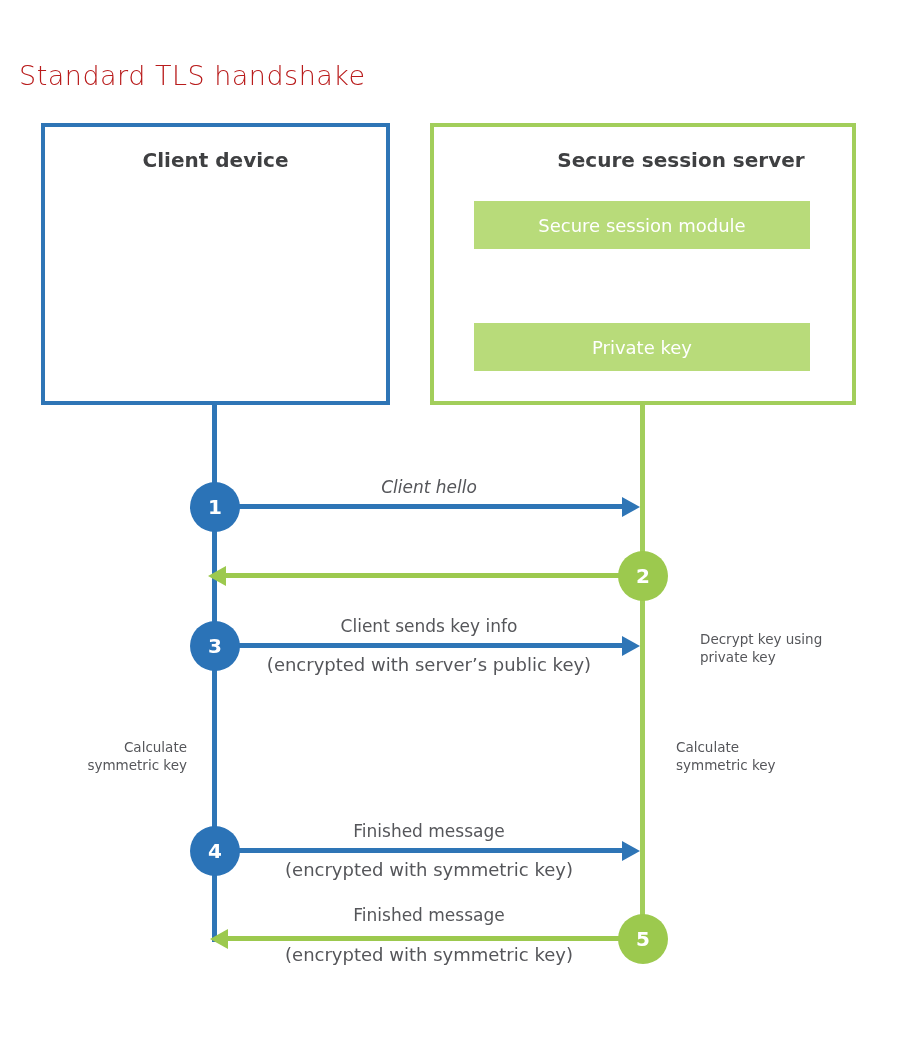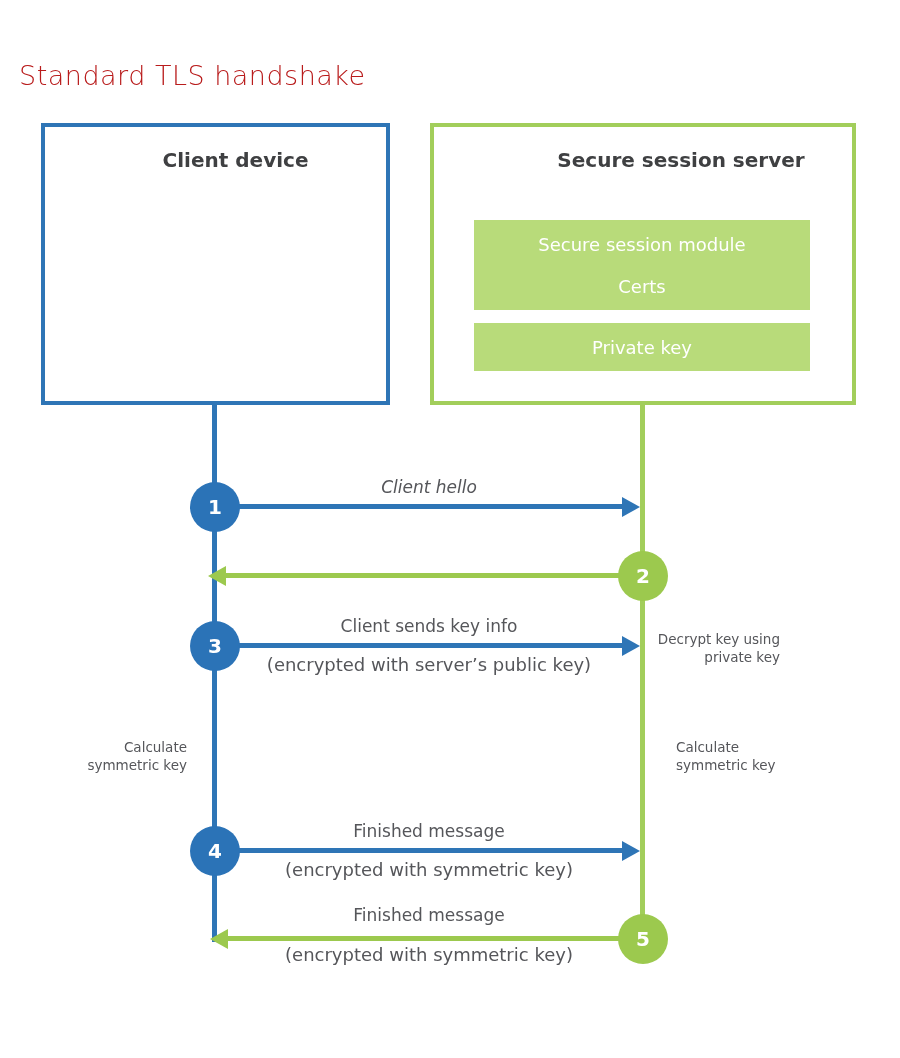--- a/index.html
+++ b/index.html
@@ -12,33 +12,33 @@
   .page-title{
     left:19px;top:28px;font-size:27px;font-weight:300;color:#b91c1c;letter-spacing:.5px;margin-top:32px;
   }
   
   .actor-box{box-sizing:border-box;background:#ffffff;}
   .client-box{left:41px;top:123px;width:349px;height:282px;border:4px solid #2e75b6;}
   .server-box{left:430px;top:123px;width:426px;height:282px;border:4px solid #a2ce5b;}
   .actor-title{
     top:148px;font-size:20px;font-weight:bold;color:#3f4042;text-align:center;
   }
-  .client-title{left:41px;width:349px;margin-left:20px;}
+  .client-title{left:41px;width:349px;}
   .server-title{left:430px;width:502px;}
   .app-box{
     left:78px;top:199px;width:276px;height:173px;background:#5b9ad2;
     display:flex;align-items:center;justify-content:center;text-align:center;
     color:#ffffff;font-size:19px;line-height:1.55;white-space:pre-line;
   }
   .module-bar{
     left:474px;width:336px;height:48px;background:#b8db7a;
     display:flex;align-items:center;justify-content:center;
     color:#ffffff;font-size:18px;
   }
-  .bar-1{top:201px;margin-top:19px;}
+  .bar-1{top:201px;}
   .bar-2{top:262px;}
   .bar-3{top:323px;}
   
   .lifeline{width:5px;}
   .lifeline-client{left:212px;top:405px;height:537px;background:#2e75b6;}
   .lifeline-server{left:640px;top:405px;height:534px;background:#a2ce5b;}
   
   .step-circle{
     width:50px;height:50px;border-radius:50%;
     display:flex;align-items:center;justify-content:center;
@@ -80,38 +80,37 @@
   .l3{top:616px;text-align:center;}
   .s3{top:654px;}
   .l4{top:821px;}
   .s4{top:859px;}
   .l5{top:905px;}
   .s5{top:944px;}
   
   .side-note{
     color:#55565a;font-size:13.5px;line-height:17.5px;white-space:pre-line;
   }
-  .note-decrypt{left:640px;top:631px;width:140px;text-align:right;}
+  .note-decrypt{left:700px;top:631px;width:140px;text-align:left;}
   .note-calc-left{left:50px;top:739px;width:137px;text-align:right;}
   .note-calc-right{left:676px;top:739px;width:140px;text-align:left;}
 </style>
 </head>
 <body>
 
 <div id="canvas">
 
   <div class="abs page-title">Standard TLS handshake</div>
 
   <div class="abs actor-box client-box"></div>
   <div class="abs actor-title client-title">Client device</div>
 
   <div class="abs actor-box server-box"></div>
   <div class="abs actor-title server-title">Secure session server</div>
   <div class="abs module-bar bar-1">Secure session module</div>
-  <div class="abs module-bar bar-2">Certs</div>
   <div class="abs module-bar bar-3">Private key</div>
 
   <div class="abs lifeline lifeline-client"></div>
   <div class="abs lifeline lifeline-server"></div>
 
   <div class="abs msg-label l1">Client hello</div>
   <div class="abs arrow-line arrow-blue al1"></div>
   <div class="abs arrow-head head-right-blue ah1"></div>
   <div class="abs step-circle step-blue c1">1</div>
 

